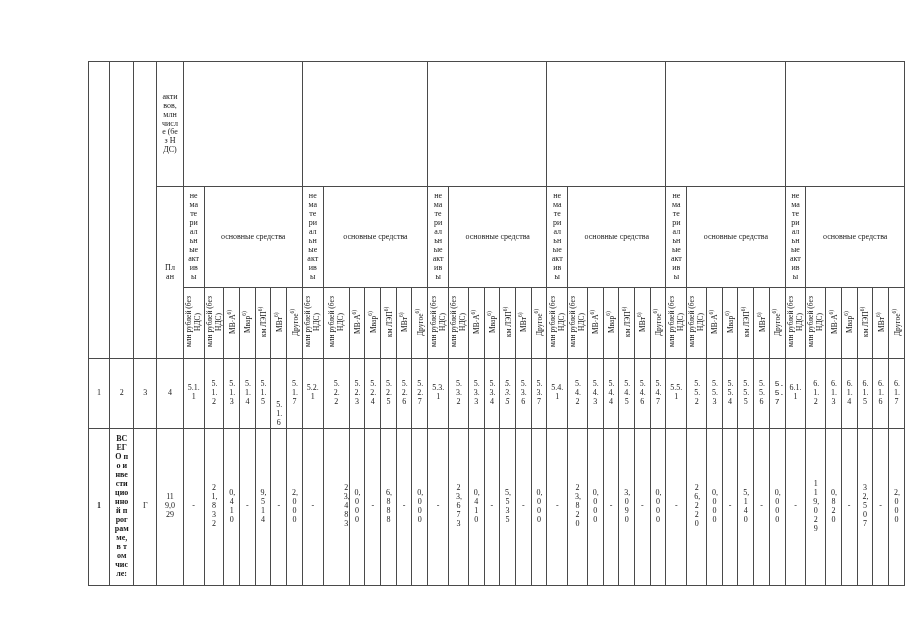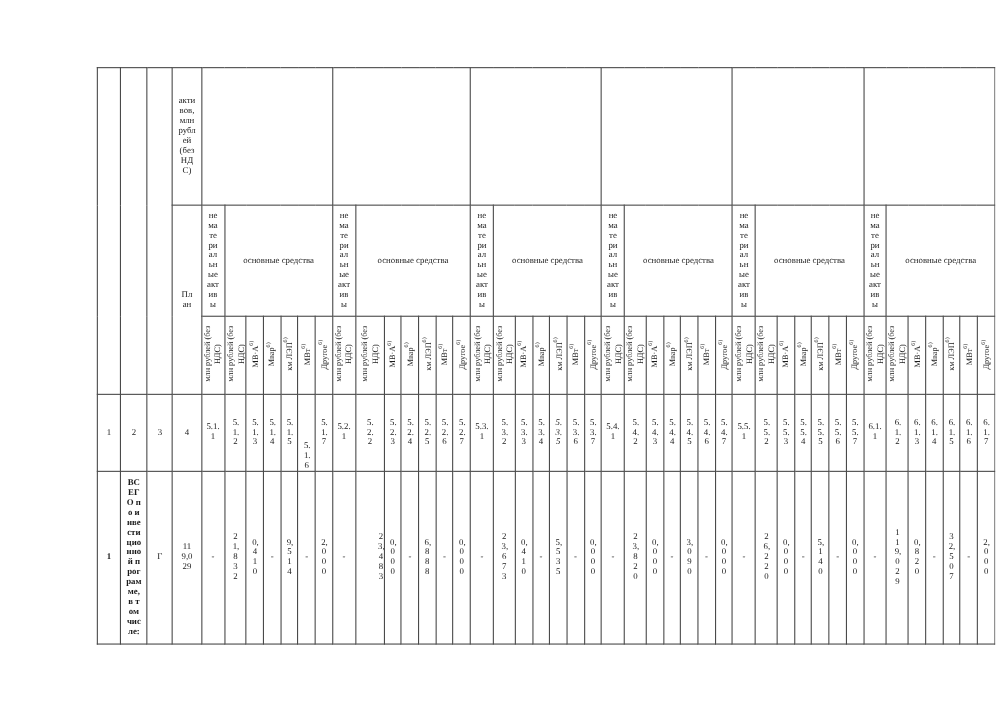--- a/index.html
+++ b/index.html
@@ -82,21 +82,21 @@
         <col style="width: 16px;">
         <col style="width: 16px;">
         <col style="width: 16px;">
         <col style="width: 16px;">
       </colgroup>
     <tbody>
         <tr style="height: 125px;">
           <td rowspan="3"></td>
           <td rowspan="3"></td>
           <td rowspan="3"></td>
-          <td><span class="w" style="width: 16px;">активов, млн рублей (без НДС)</span></td>
+          <td><span class="w" style="width: 16px;">активов, млн числе (без НДС)</span></td>
           <td colspan="7"></td>
           <td colspan="7"></td>
           <td colspan="7"></td>
           <td colspan="7"></td>
           <td colspan="7"></td>
           <td colspan="7"></td>
         </tr>
         <tr style="height: 101px;">
           <td rowspan="2"><span class="w" style="width: 13px;">План</span></td>
           <td><span class="w" style="width: 11px;">нематериальные активы</span></td>
@@ -188,21 +188,21 @@
           <td class="numcell"><span class="w" style="width: 5px;">5.4.4</span></td>
           <td class="numcell"><span class="w" style="width: 5px;">5.4.5</span></td>
           <td class="numcell"><span class="w" style="width: 5px;">5.4.6</span></td>
           <td class="numcell"><span class="w" style="width: 5px;">5.4.7</span></td>
           <td class="numcell"><span class="w" style="width: 12px;">5.5.1</span></td>
           <td class="numcell"><span class="w" style="width: 5px;">5.5.2</span></td>
           <td class="numcell"><span class="w" style="width: 5px;">5.5.3</span></td>
           <td class="numcell"><span class="w" style="width: 5px;">5.5.4</span></td>
           <td class="numcell"><span class="w" style="width: 5px;">5.5.5</span></td>
           <td class="numcell"><span class="w" style="width: 5px;">5.5.6</span></td>
-          <td class="numcell"><span class="w" style="width: 5px;">5.5.7</span></td>
+          <td class="numcell"><span class="w" style="width: 5px; font-family: Liberation Mono, monospace;">5.5.7</span></td>
           <td class="numcell"><span class="w" style="width: 12px;">6.1.1</span></td>
           <td class="numcell"><span class="w" style="width: 5px;">6.1.2</span></td>
           <td class="numcell"><span class="w" style="width: 5px;">6.1.3</span></td>
           <td class="numcell"><span class="w" style="width: 5px;">6.1.4</span></td>
           <td class="numcell"><span class="w" style="width: 5px;">6.1.5</span></td>
           <td class="numcell"><span class="w" style="width: 5px;">6.1.6</span></td>
           <td class="numcell"><span class="w" style="width: 5px;">6.1.7</span></td>
         </tr>
         <tr style="height: 157px;">
           <td class="b">1</td>

